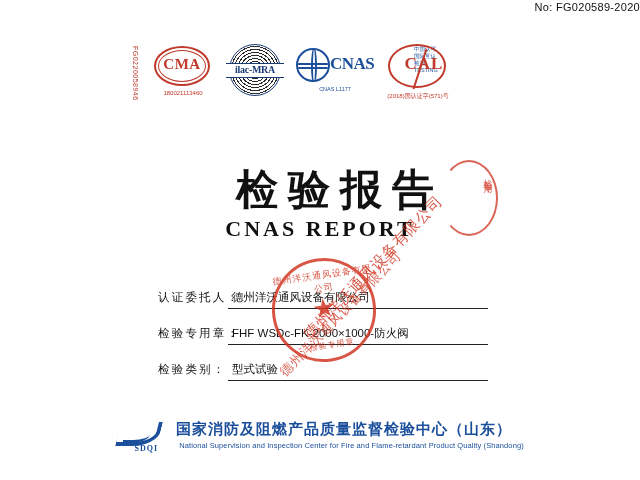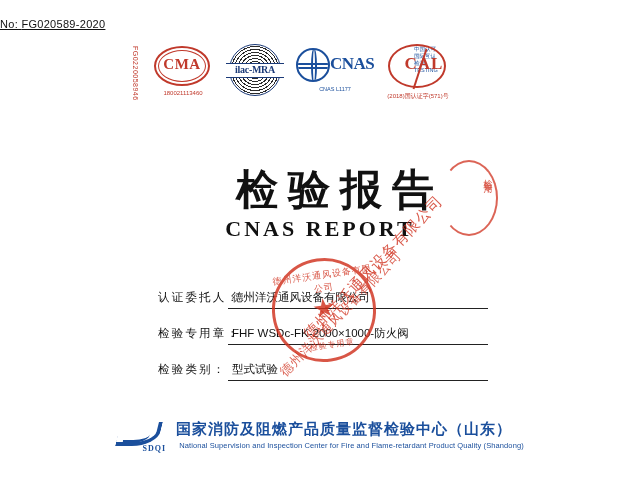--- a/index.html
+++ b/index.html
@@ -19,28 +19,27 @@
     position: absolute;
     left: 0; top: 0;
     width: 640px;
     height: 480px;
     background: #fff;
   }
 
   
   .doc-no {
     position: absolute;
-    top: 18px;
+    top: 1px;
     left: 0;
     width: 640px;
-    text-align: left;
+    text-align: right;
     font-size: 11px;
     letter-spacing: 0.3px;
     color: #111;
-    text-decoration: underline;
   }
   .doc-no .no-label {
     font-size: 11px;
   }
 
   
   .logo-row {
     position: absolute;
     top: 44px;
     left: 140px;
@@ -439,21 +438,21 @@
   .footer-logo .swoosh2 {
     position: absolute;
     left: 8px; top: 6px;
     width: 26px; height: 12px;
     border-bottom: 3px solid #1b4f9c;
     border-radius: 0 0 60% 0;
     transform: skewX(-14deg);
   }
   .footer-logo .sdqi {
     position: absolute;
-    left: 16px; top: 22px;
+    left: 8px; top: 22px;
     width: 44px;
     text-align: center;
     font-size: 8px;
     font-weight: bold;
     color: #1b4f9c;
     letter-spacing: 1px;
     font-family: "Liberation Serif", serif;
   }
   .footer-cn {
     font-size: 15px;

